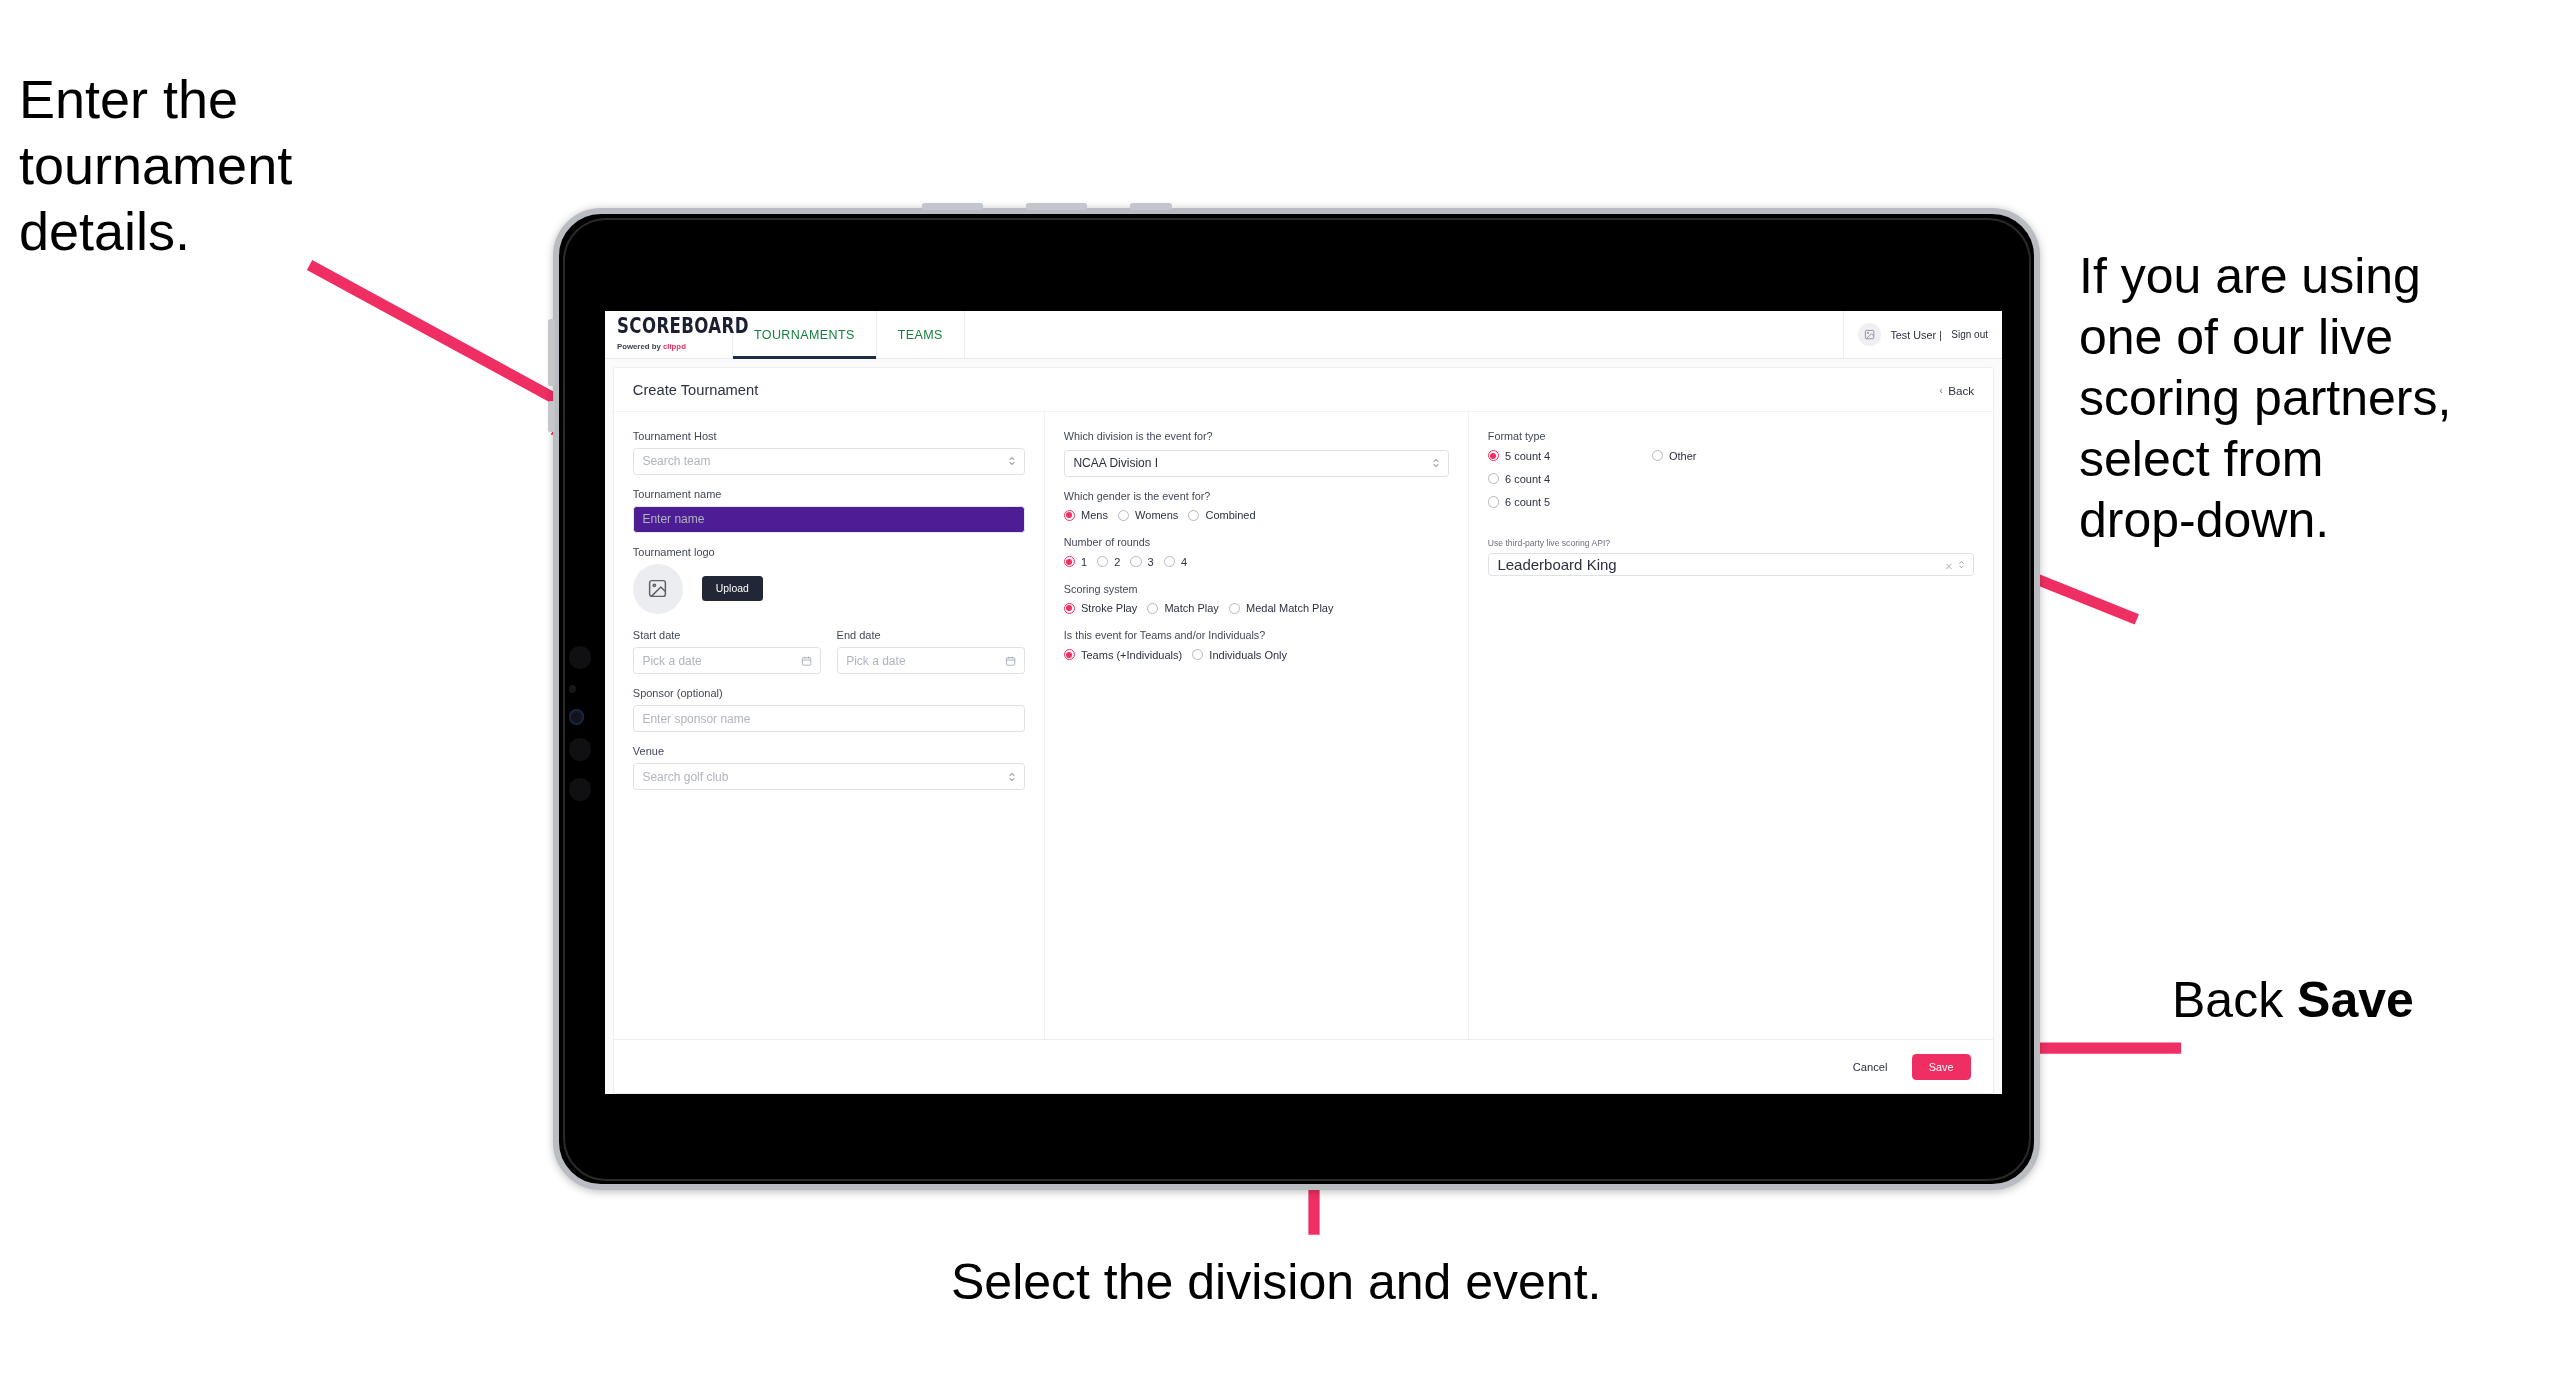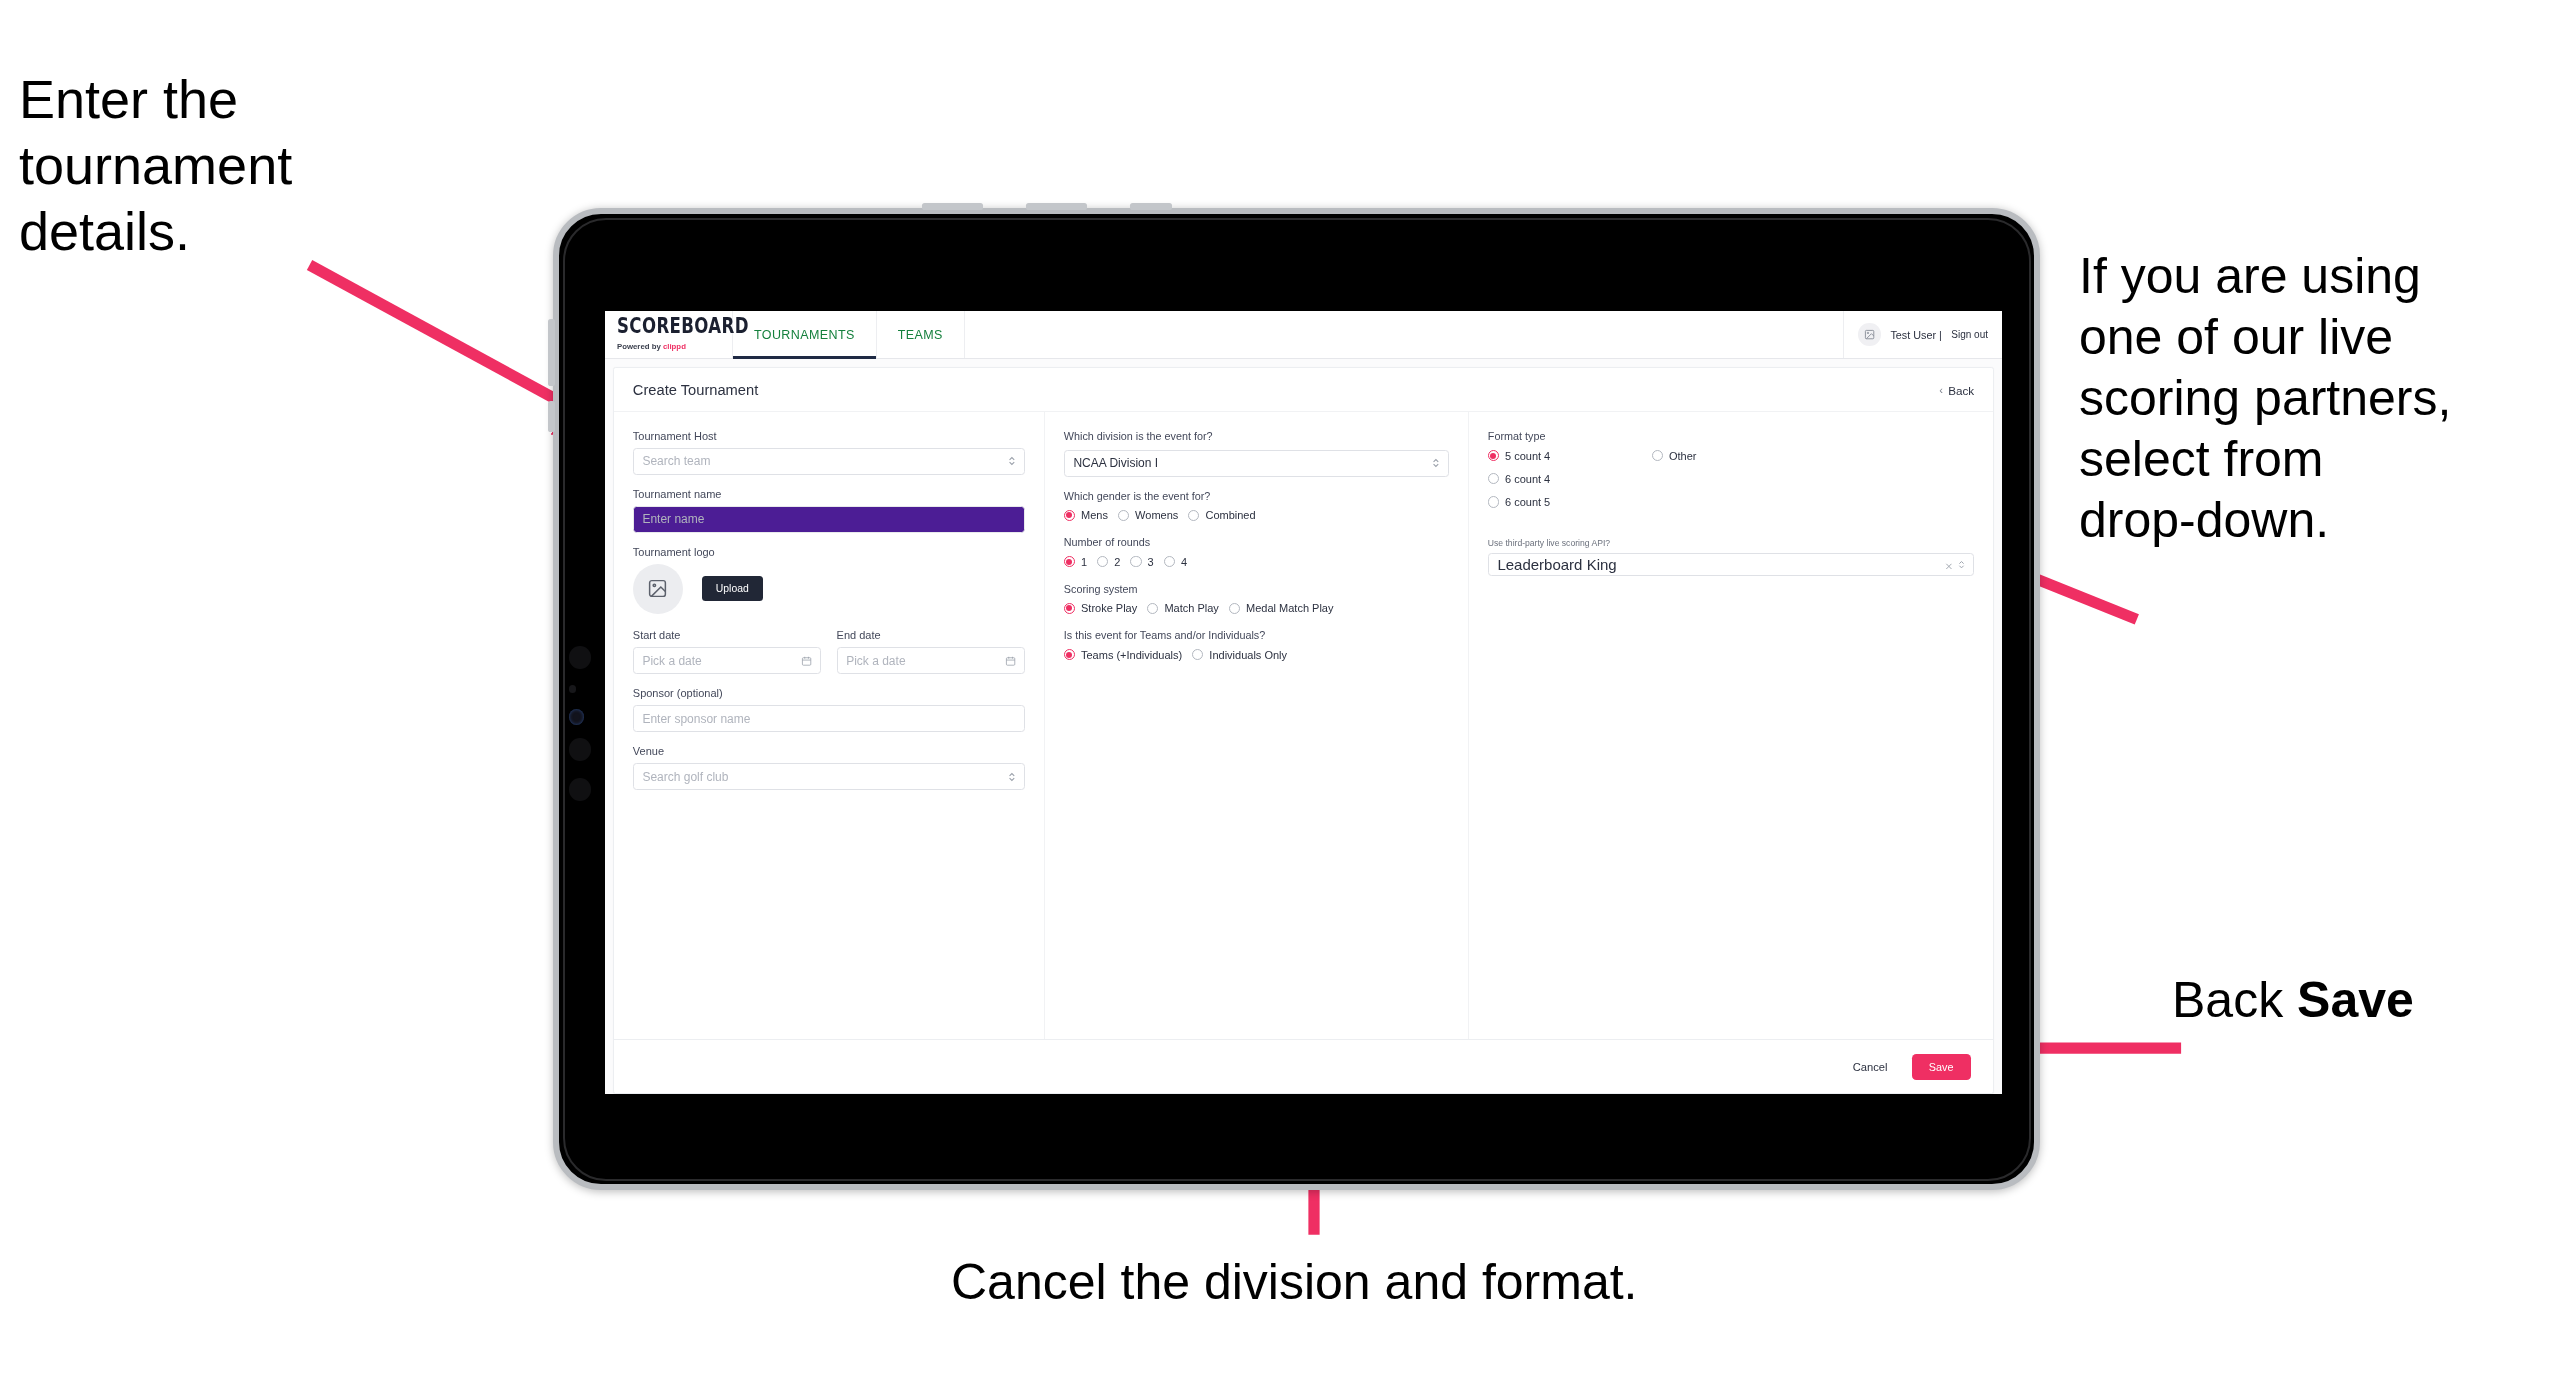--- a/index.html
+++ b/index.html
@@ -178,21 +178,21 @@
 <div class="stage">
 
   <div class="anno" id="anno-left">Enter the
 tournament
 details.</div>
   <div class="anno" id="anno-right">If you are using
 one of our live
 scoring partners,
 select from
 drop-down.</div>
-  <div class="anno" id="anno-bottom">Cancel the division and format.</div>
+  <div class="anno" id="anno-bottom">Select the division and event.</div>
   <div class="anno" id="anno-save"><span>Back </span><span class="b">Save</span></div>
 
   <svg class="arrow" style="left:294px; top:251px;" width="363" height="225" viewBox="0 0 420 260">
     <defs>
         <marker id="ah1" markerWidth="6" markerHeight="6" refX="3.2" refY="3" orient="auto">
           <path d="M0,0 L6,3 L0,6 z" fill="#ef2f63"></path>
         </marker>
       </defs>
     <line x1="18" y1="16" x2="352" y2="198" stroke="#ef2f63" stroke-width="13" marker-end="url(#ah1)"></line>
   </svg>

